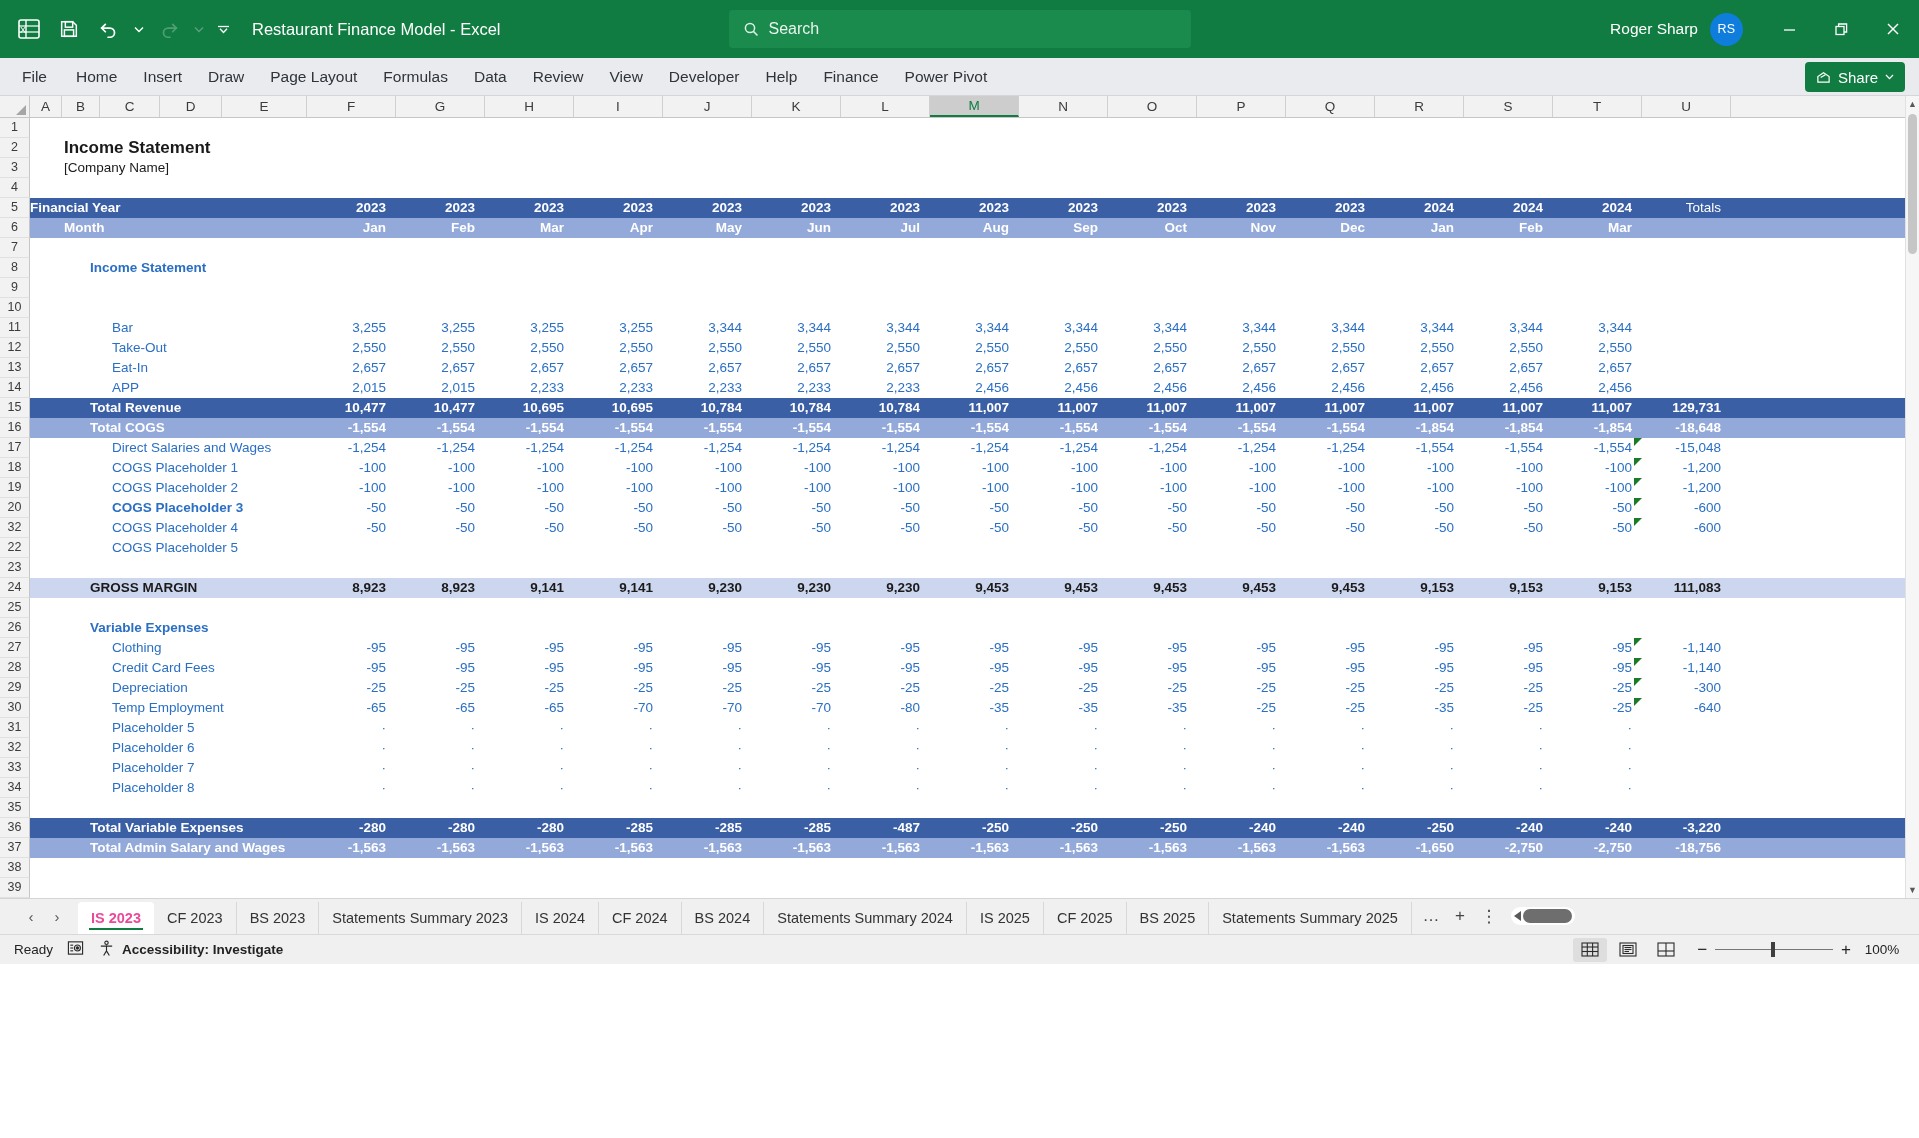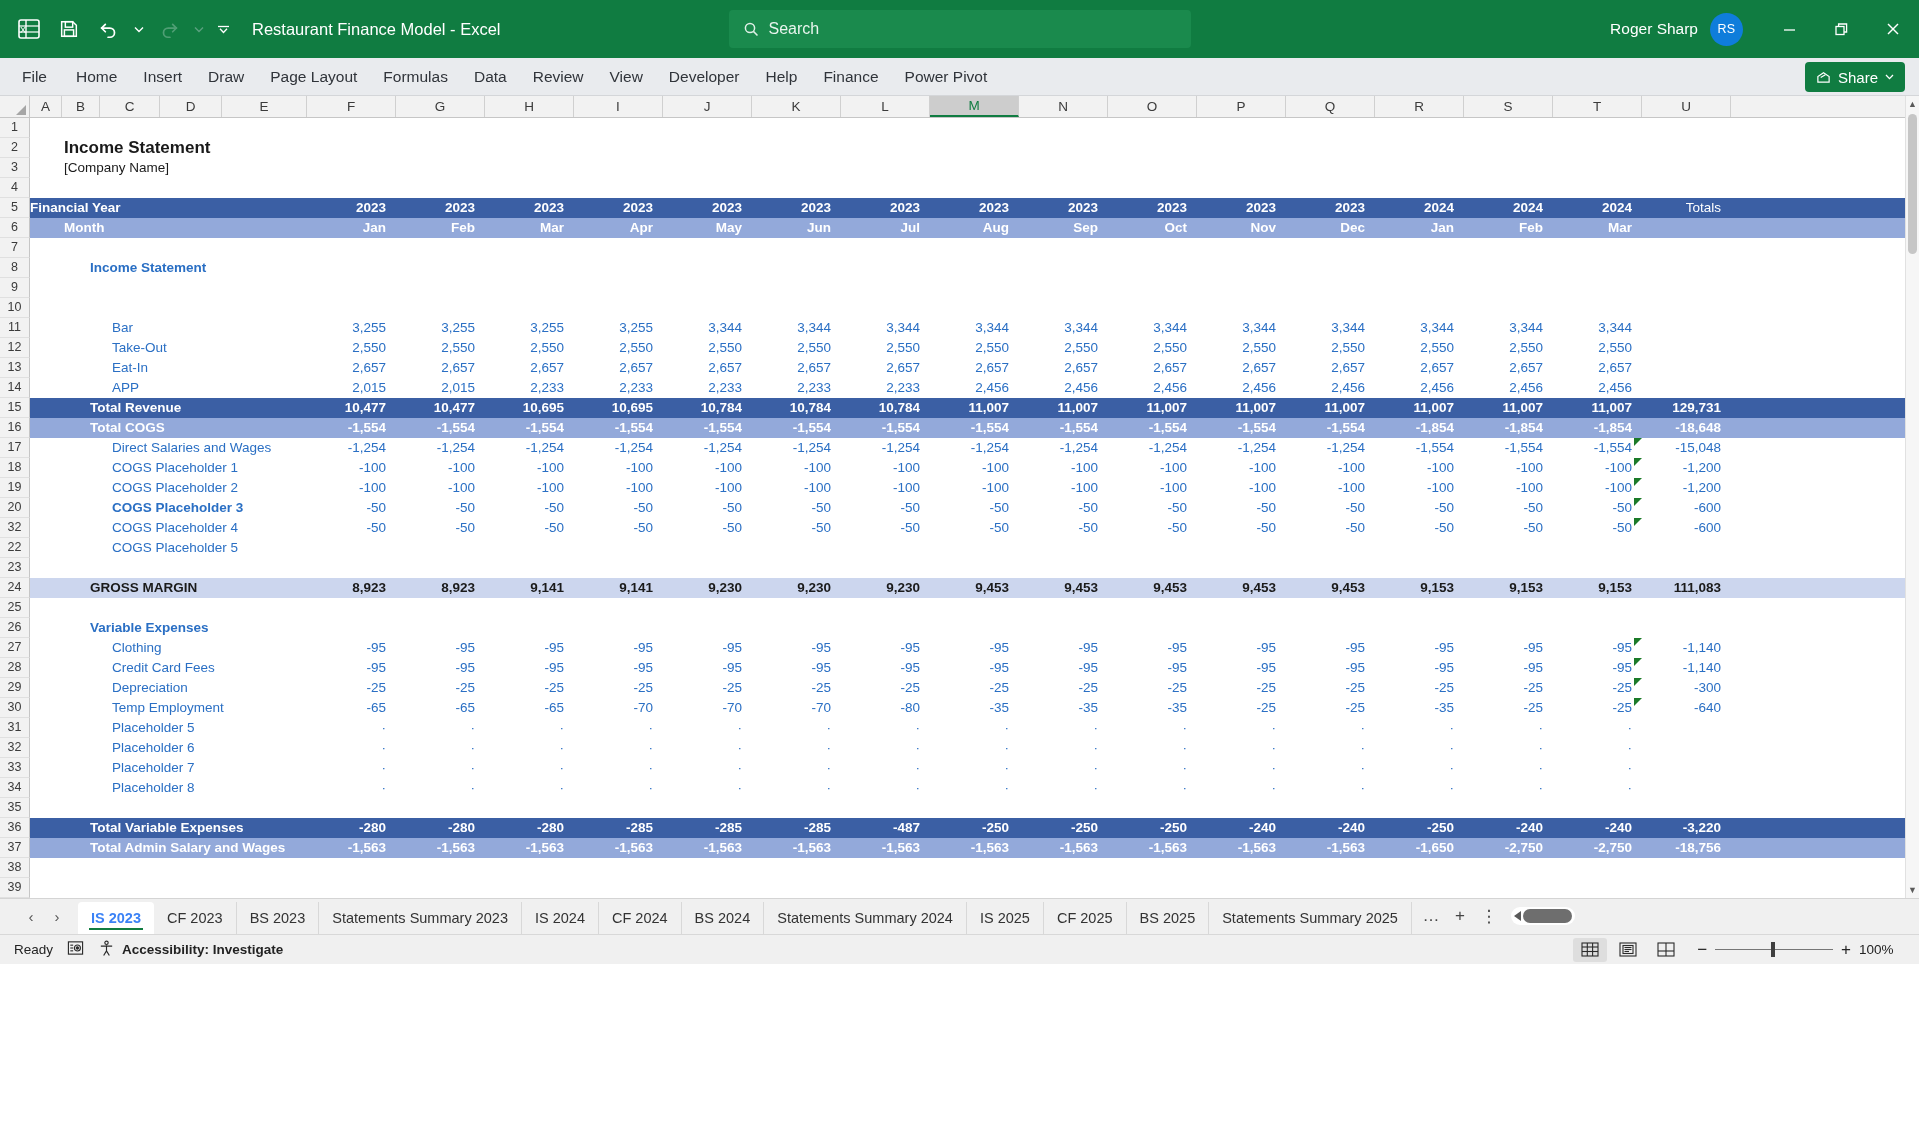--- a/index.html
+++ b/index.html
@@ -117,21 +117,21 @@
     border-top: 1px solid #d4d4d4; padding-left: 8px;
   }
   .navarrows { display: flex; align-items: center; height: 36px; gap: 4px; padding: 0 10px 0 12px; }
   .navarrow { width: 22px; height: 22px; display: flex; align-items: center; justify-content: center; color: #555; font-size: 15px; }
   .stab {
     height: 32px; display: flex; align-items: center; padding: 0 13px;
     font-size: 14.5px; color: #333; border-right: 1px solid #d8d8d8;
     white-space: nowrap;
   }
   .stab.active {
-    background: #ffffff; font-weight: bold; color: #3b82f6;
+    background: #ffffff; font-weight: bold; color: #ec4899;
     border-right: none; border-radius: 4px 4px 0 0; position: relative;
   }
   .stab.active:after {
     content:""; position:absolute; left: 11px; right: 11px; bottom: 4px; height: 2px; background: #107c41;
   }
   .tabtools { display: flex; align-items: center; gap: 3px; height: 36px; padding: 0 6px; }
   .ttbtn { width: 26px; height: 26px; display: flex; align-items: center; justify-content: center; color: #444; font-size: 17px; }
   .hscroll {
     margin-left: 6px; width: 64px; height: 18px; background: #ffffff;
     border-radius: 9px; display: flex; align-items: center; padding: 0 3px; gap: 2px;
@@ -145,21 +145,21 @@
     height: 30px; background: #f0f0f0; border-top: 1px solid #d8d8d8;
     display: flex; align-items: center; font-size: 13.5px; color: #232323;
   }
   .sb-left { display: flex; align-items: center; gap: 14px; padding-left: 14px; }
   .sb-right { margin-left: auto; display: flex; align-items: center; gap: 4px; padding-right: 14px; }
   .viewbtn { width: 34px; height: 24px; display: flex; align-items: center; justify-content: center; }
   .viewbtn.active { background: #dedede; border-radius: 3px; }
   .zoomslider { display: flex; align-items: center; gap: 8px; margin-left: 10px; }
   .zline { width: 118px; height: 1px; background: #767676; position: relative; }
   .zthumb { position: absolute; left: 56px; top: -7px; width: 4px; height: 15px; background: #3f3f3f; }
-  .zlabel { width: 46px; text-align: left; }
+  .zlabel { width: 46px; text-align: center; }
 
   
   .vscroll {
     position: absolute; right: 0; top: 0; width: 14px; bottom: 0; background: #f6f6f6;
     border-left: 1px solid #e1e1e1;
   }
   .vs-thumb { position: absolute; left: 2px; right: 2px; top: 18px; height: 140px; background: #c6c6c6; border-radius: 5px; }
   .vs-up, .vs-dn { position: absolute; left: 0; right: 0; height: 16px; display:flex; align-items:center; justify-content:center; color:#5a5a5a; font-size:9px; }
   .vs-up { top: 0; } .vs-dn { bottom: 0; }
 </style>

